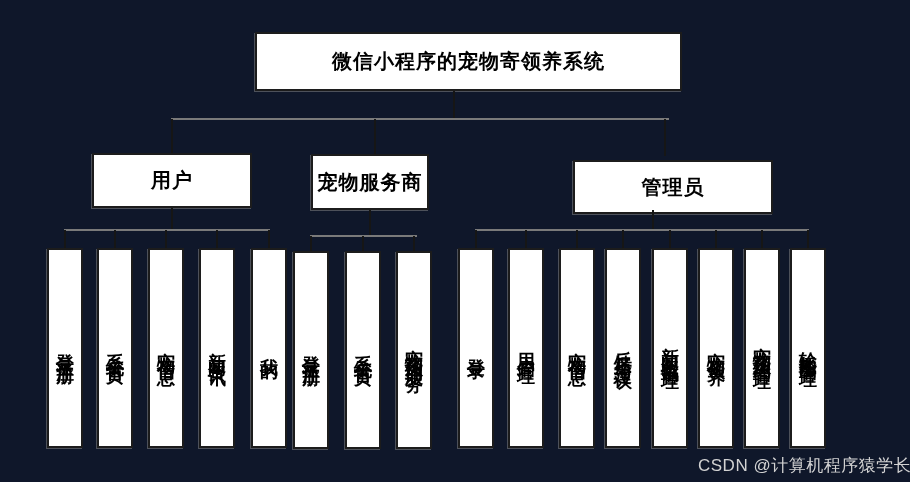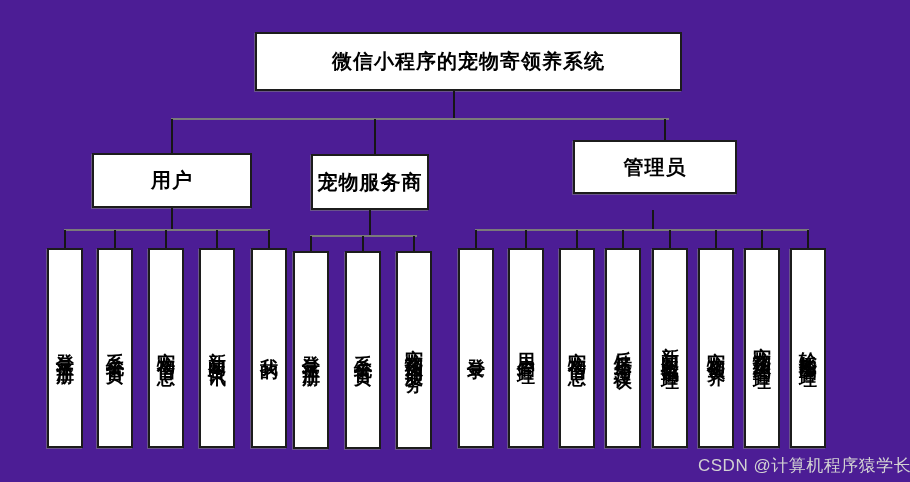--- a/index.html
+++ b/index.html
@@ -1,17 +1,17 @@
 <!DOCTYPE html>
 <html><head>
 <meta charset="utf-8">
 <style>
   html,body{margin:0;padding:0;background:#fff;}
   #canvas{
-    position:relative;width:910px;height:482px;background:#4c1d95;overflow:hidden;
+    position:relative;width:910px;height:482px;background:#0f172a;overflow:hidden;
     font-family:"Liberation Serif","DejaVu Serif",serif;
   }
   .node{
     position:absolute;background:#fff;border:2px solid #1c1c1c;
     box-shadow:-1px 1px 0 rgba(130,130,130,.55);
     display:flex;align-items:center;justify-content:center;
     box-sizing:border-box;color:#000;
   }
   .root-node{font-size:20px;font-weight:bold;letter-spacing:1px;}
   .group-node{font-size:20px;font-weight:bold;letter-spacing:1px;}
@@ -42,21 +42,21 @@
   <div class="vline" style="left:171px;top:119px;height:34px"></div>
   <div class="vline" style="left:374px;top:119px;height:35px"></div>
   <div class="vline" style="left:664px;top:119px;height:37px"></div>
 
   <div class="node group-node" style="left:92px;top:153px;width:160px;height:55px">
     <span>用户</span>
   </div>
   <div class="node group-node" style="left:311px;top:154px;width:118px;height:56px">
     <span>宠物服务商</span>
   </div>
-  <div class="node group-node" style="left:573px;top:140px;width:164px;height:54px">
+  <div class="node group-node" style="left:573px;top:160px;width:200px;height:54px">
     <span>管理员</span>
   </div>
 
   <div class="vline" style="left:171px;top:208px;height:22px"></div>
   <div class="hline" style="left:64px;top:229px;width:206px"></div>
   <div class="vline" style="left:64px;top:230px;height:19px"></div>
   <div class="vline" style="left:114px;top:230px;height:19px"></div>
   <div class="vline" style="left:165px;top:230px;height:19px"></div>
   <div class="vline" style="left:216px;top:230px;height:19px"></div>
   <div class="vline" style="left:268px;top:230px;height:19px"></div>

